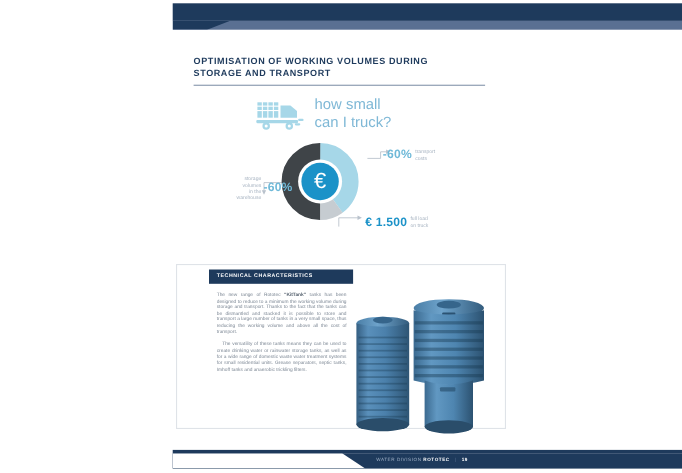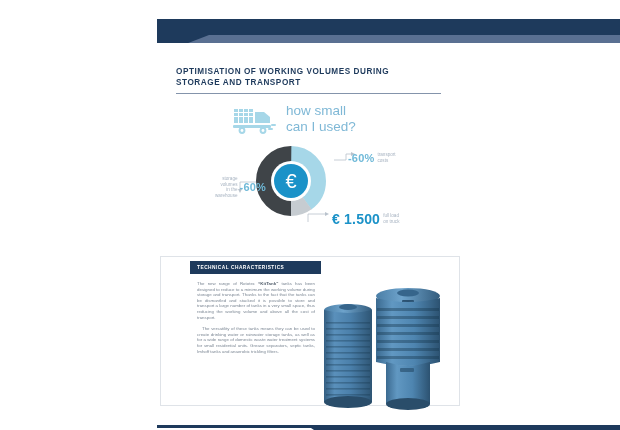--- a/index.html
+++ b/index.html
@@ -12,21 +12,21 @@
     height: 430px;
     position: relative;
     overflow: hidden;
     font-family: "Liberation Sans", sans-serif;
     background: #ffffff;
   }
 
   
   #page {
     position: absolute;
-    left: 0; top: 16px;
+    left: 0; top: 0;
     width: 620px; height: 340px;
     background: #ffffff;
     text-decoration: underline;
   }
 
   
   .header-band {
     position: absolute;
     left: 157px; top: 3px;
     width: 463px; height: 16px;
@@ -120,21 +120,21 @@
     position: absolute;
   }
   .cv-pct {
     color: #6fb9d8;
     font-size: 11px;
     font-weight: bold;
     letter-spacing: 0.2px;
   }
   .cv-amount {
     color: #1b92c8;
-    font-size: 14px;
+    font-size: 11px;
     font-weight: bold;
     letter-spacing: 0.2px;
   }
   .cv-sub {
     color: #a8b4c2;
     font-size: 4.6px;
     line-height: 5.6px;
   }
 
   .callout-left {
@@ -291,21 +291,21 @@
         <circle cx="10" cy="24.5" r="1.4"></circle>
         <circle cx="31" cy="24.5" r="1.4"></circle>
       </g>
       <g fill="#a6d7e8">
         <rect x="36" y="22" width="5" height="2" rx="1"></rect>
         <rect x="39" y="18" width="5" height="2" rx="1"></rect>
       </g>
     </svg>
     <div class="save-text">
       <div>how small</div>
-      <div>can I used?</div>
+      <div>can I truck?</div>
     </div>
   </div>
 
   <svg class="leader" style="left:196px; top:128px; width:230px; height:90px;" viewBox="0 0 230 90">
     <g stroke="#b9c2cc" stroke-width="0.8" fill="none">
 
       <path d="M62 38 L44 38 L44 46"></path>
 
       <path d="M138 16 L150 16 L150 10 L156 10"></path>
 

